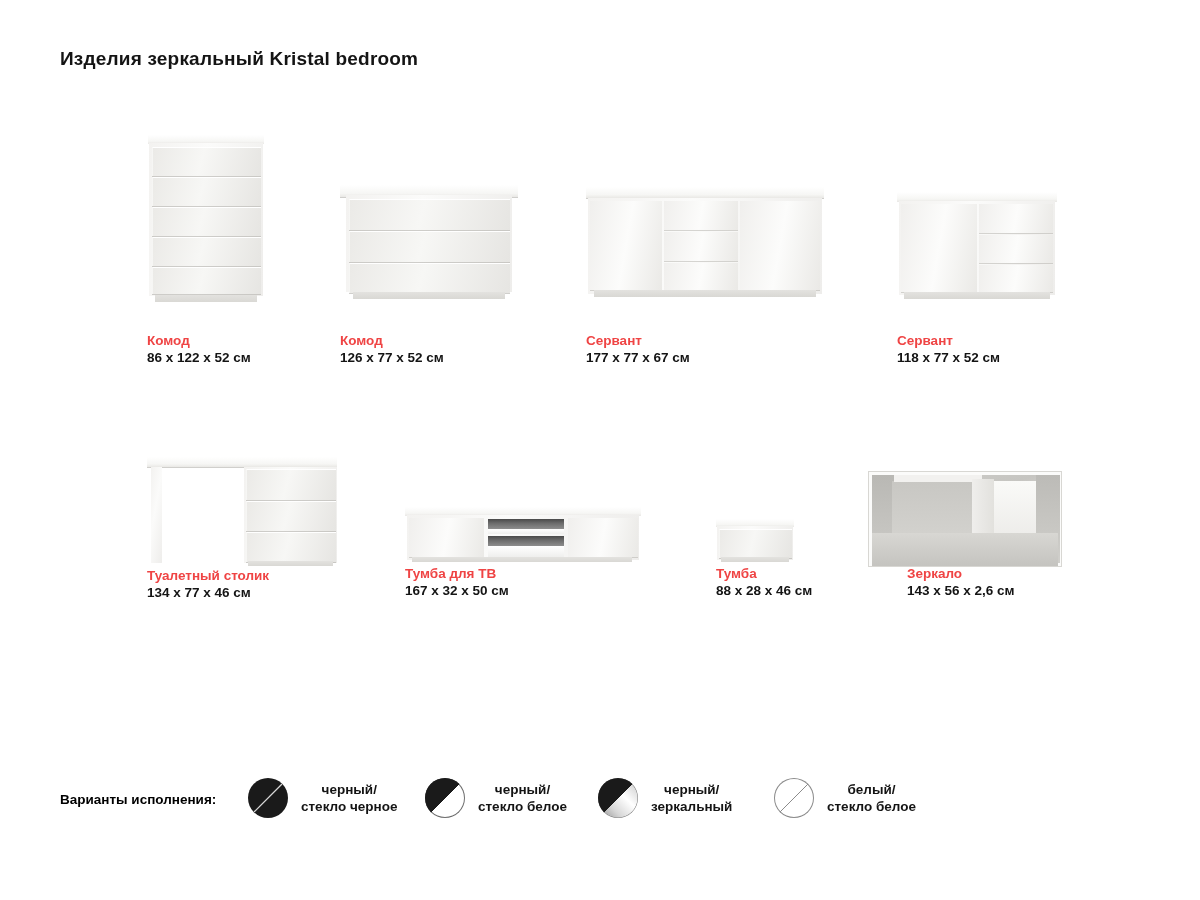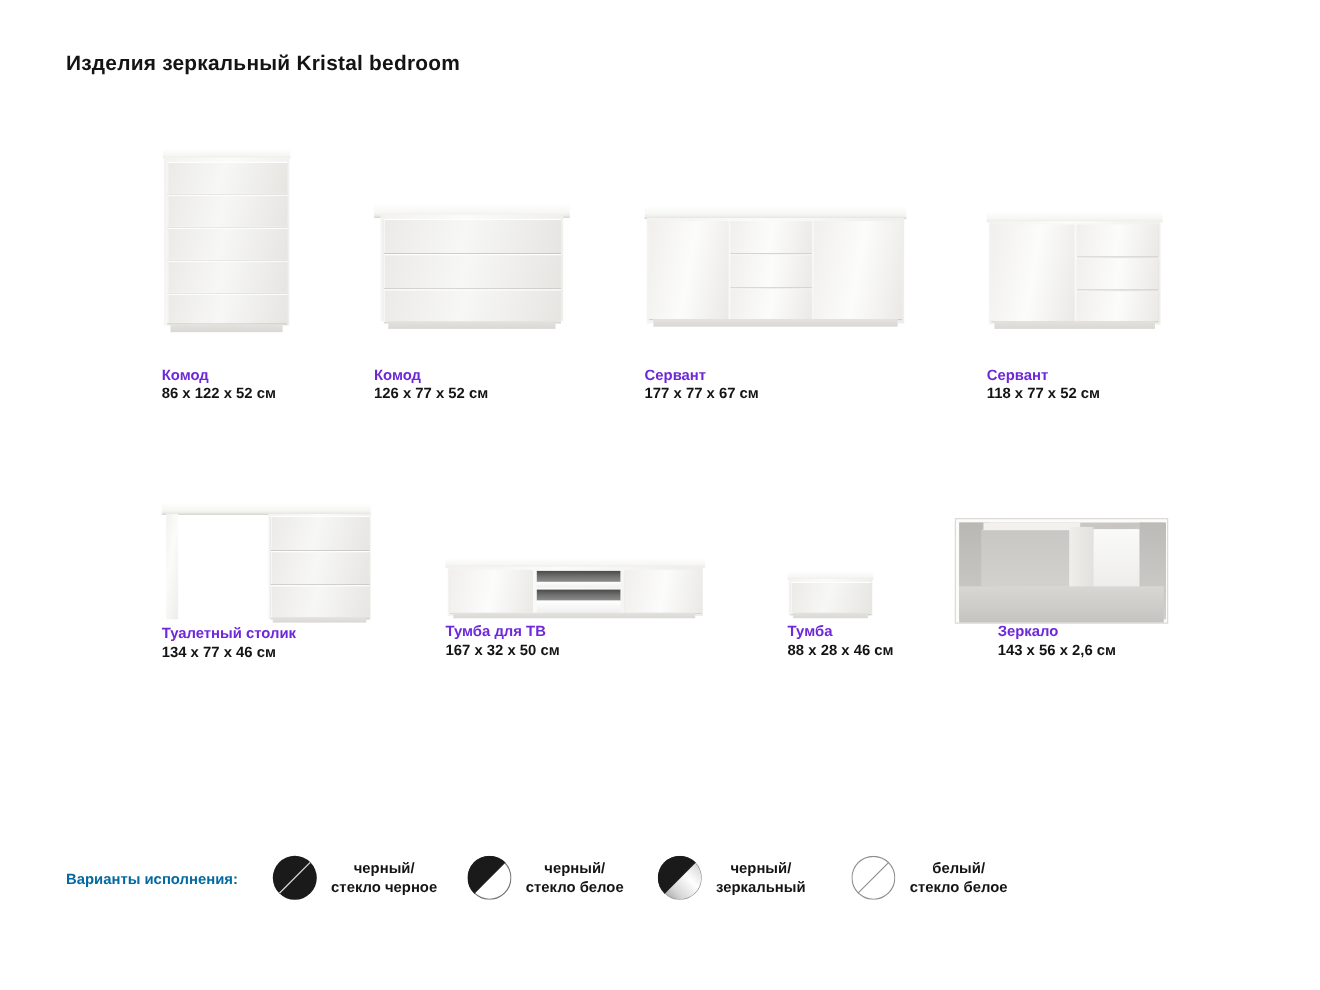--- a/index.html
+++ b/index.html
@@ -36,21 +36,21 @@
     left: 0;
     bottom: 0;
   }
   .product-caption {
     position: absolute;
     left: 0;
   }
   .product-name {
     font-size: 13.5px;
     font-weight: bold;
-    color: #6d28d9;
+    color: #ef4444;
     line-height: 17px;
     white-space: nowrap;
   }
   .product-dims {
     font-size: 13.5px;
     font-weight: bold;
     color: #141414;
     line-height: 17px;
     white-space: nowrap;
   }
@@ -116,21 +116,21 @@
     top: 778px;
     width: 1080px;
     height: 60px;
   }
   .legend-label {
     position: absolute;
     left: 0;
     top: 14px;
     font-size: 13.5px;
     font-weight: bold;
-    color: #0369a1;
+    color: #000000;
     white-space: nowrap;
   }
   .legend-item {
     position: absolute;
     top: 0;
     display: flex;
     align-items: center;
     text-align: center;
   }
   .swatch {

